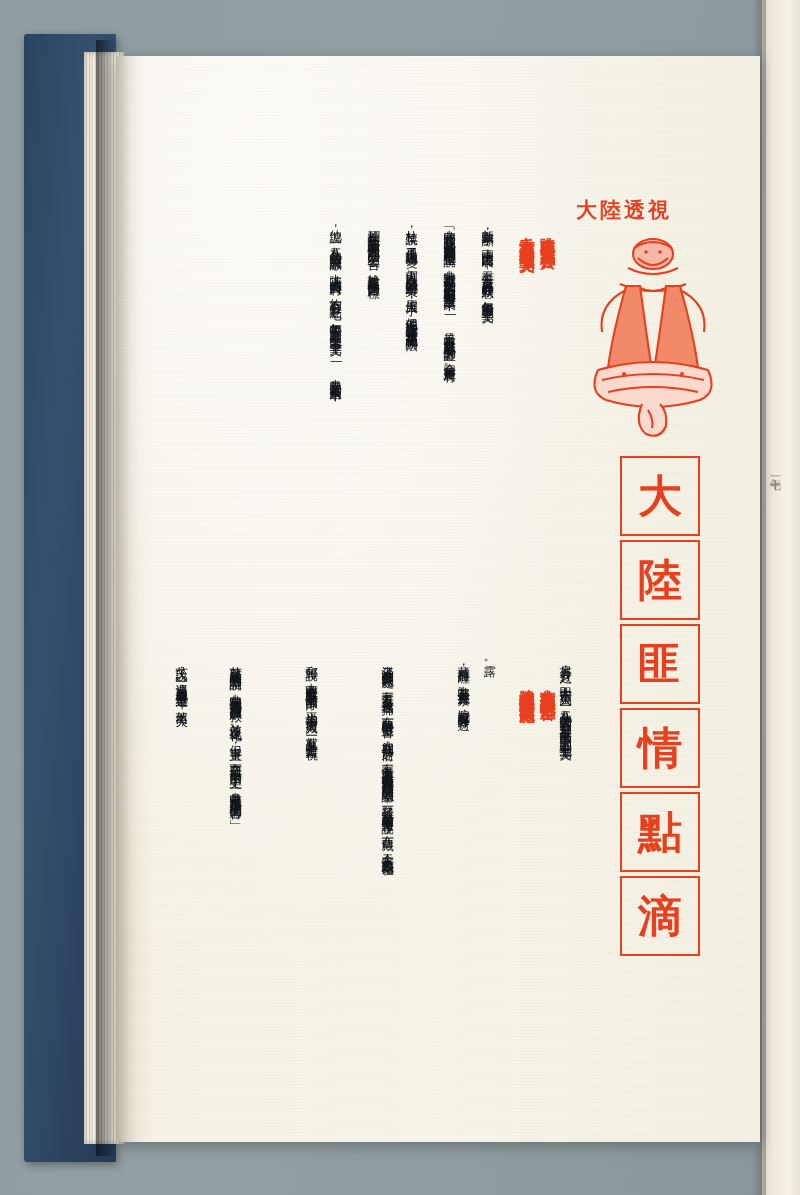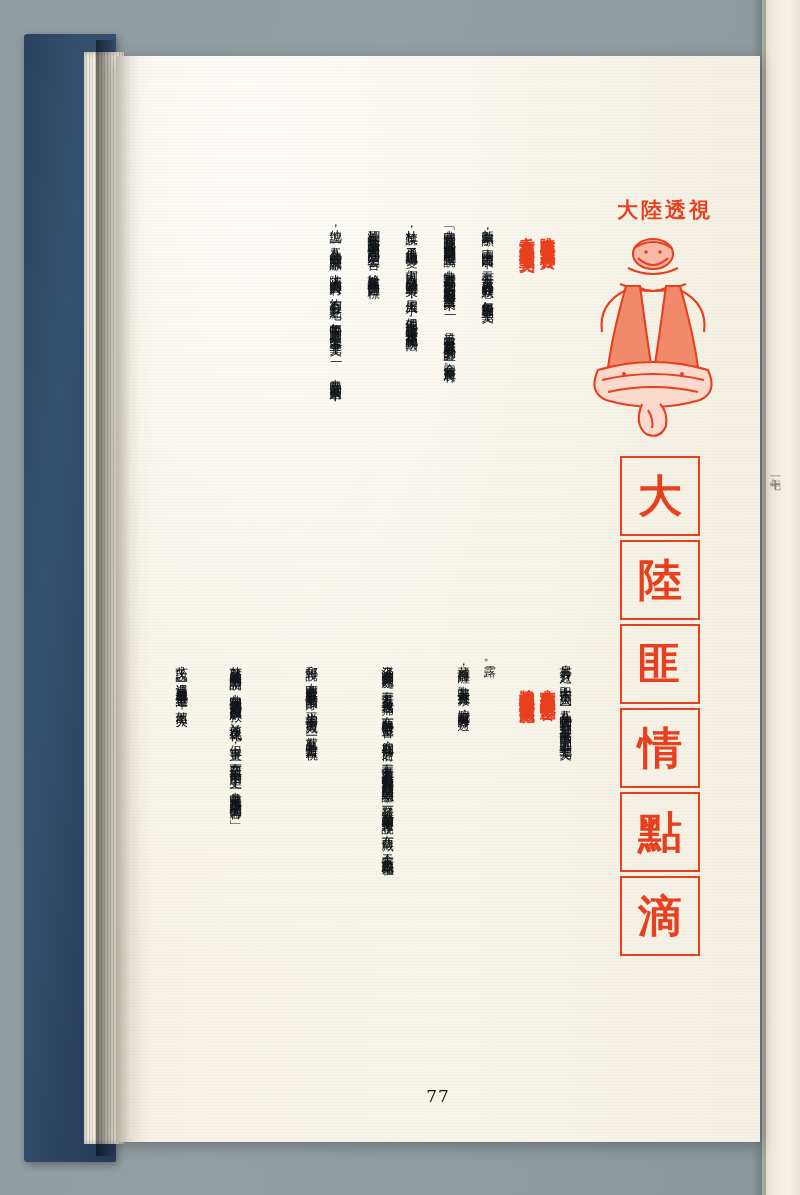--- a/index.html
+++ b/index.html
@@ -198,21 +198,21 @@
   <div class="sliver">年一十七</div>
 
   <div class="cover"></div>
   <div class="page-edges"></div>
   <div class="cover-inner-shadow"></div>
 
   <div class="paper">
     <div class="paper-gutter"></div>
     <div class="paper-grain"></div>
 
-    <div class="kicker" style="left:501px; top:140px;">大陸透視</div>
+    <div class="kicker" style="left:460px; top:140px;">大陸透視</div>
 
     <svg class="ornament" viewBox="0 0 170 215" style="left:452px; top:172px;">
       <g fill="none" stroke="#e8401f" stroke-width="2.1">
 
         <ellipse cx="85" cy="26" rx="20" ry="15" fill="#f7b9a6" stroke="#e8401f"></ellipse>
         <path d="M70 30 Q85 44 100 30"></path>
         <path d="M66 20 Q85 8 104 20"></path>
 
         <path d="M60 40 Q85 52 110 40"></path>
         <path d="M52 56 Q85 70 118 56"></path>
@@ -261,15 +261,14 @@
 達賴喇嘛指責中共殘殺百萬藏胞</div>
 
     <div class="body-col vtext" style="left:440px; top:600px; height:330px;">另外百分之八，即六千四百萬人，一九八二年的收入只在一百到一百五十元「人民幣」之間（五十到七十五美元）。</div>
     <div class="body-col vtext" style="left:364px; top:600px; height:60px;">露。</div>
     <div class="body-col vtext" style="left:338px; top:600px; height:330px;">藏首府拉薩，中共甚至實施宵禁。這些都沒有向外界透</div>
     <div class="body-col vtext" style="left:262px; top:600px; height:340px;">滿分子被中共公開處死，有三千五百多人被逮捕，在西勞改營中做苦工。就在四個月之前，有三十五名西藏不韋盛頓郵報在三月四日的星期雜誌中，登載了一篇艾雜登的專文報導說：在西藏，今天有十萬名政治犯在</div>
     <div class="body-col vtext" style="left:186px; top:600px; height:340px;">郵報說：中共在西藏駐有五十萬名部隊，平均每十二名西藏人，就有一名中共士兵監視。</div>
     <div class="body-col vtext" style="left:110px; top:600px; height:345px;">艾雜登引述賴喇嘛的話說：「中共宣稱他們要把西藏加以解救，並使之現代化。但事實上，在西藏二十一百年的歷史上，中共是藏人民帶來了極大的痛苦。」</div>
     <div class="body-col vtext" style="left:56px; top:600px; height:345px;">艾氏說：這一週是藏胞抗暴二十五週年，然而今天</div>
 
-    <div class="folio">77</div>
   </div>
 </div>
 
 </body></html>

